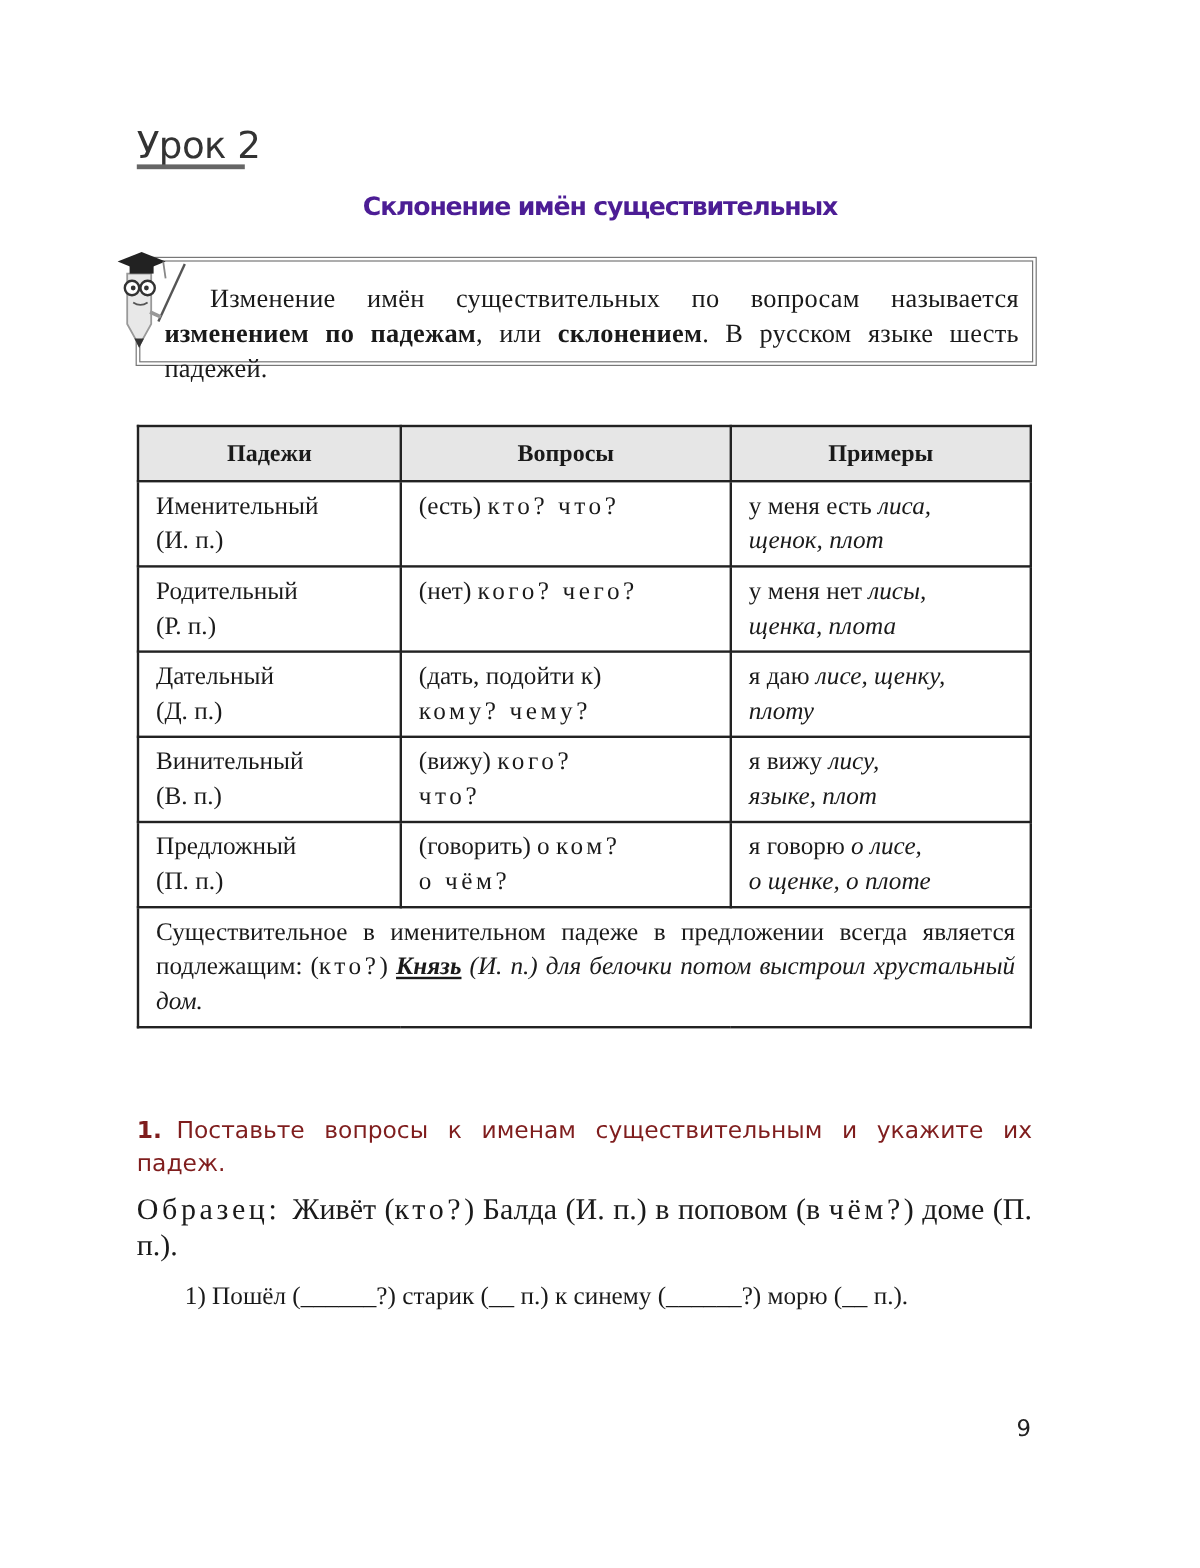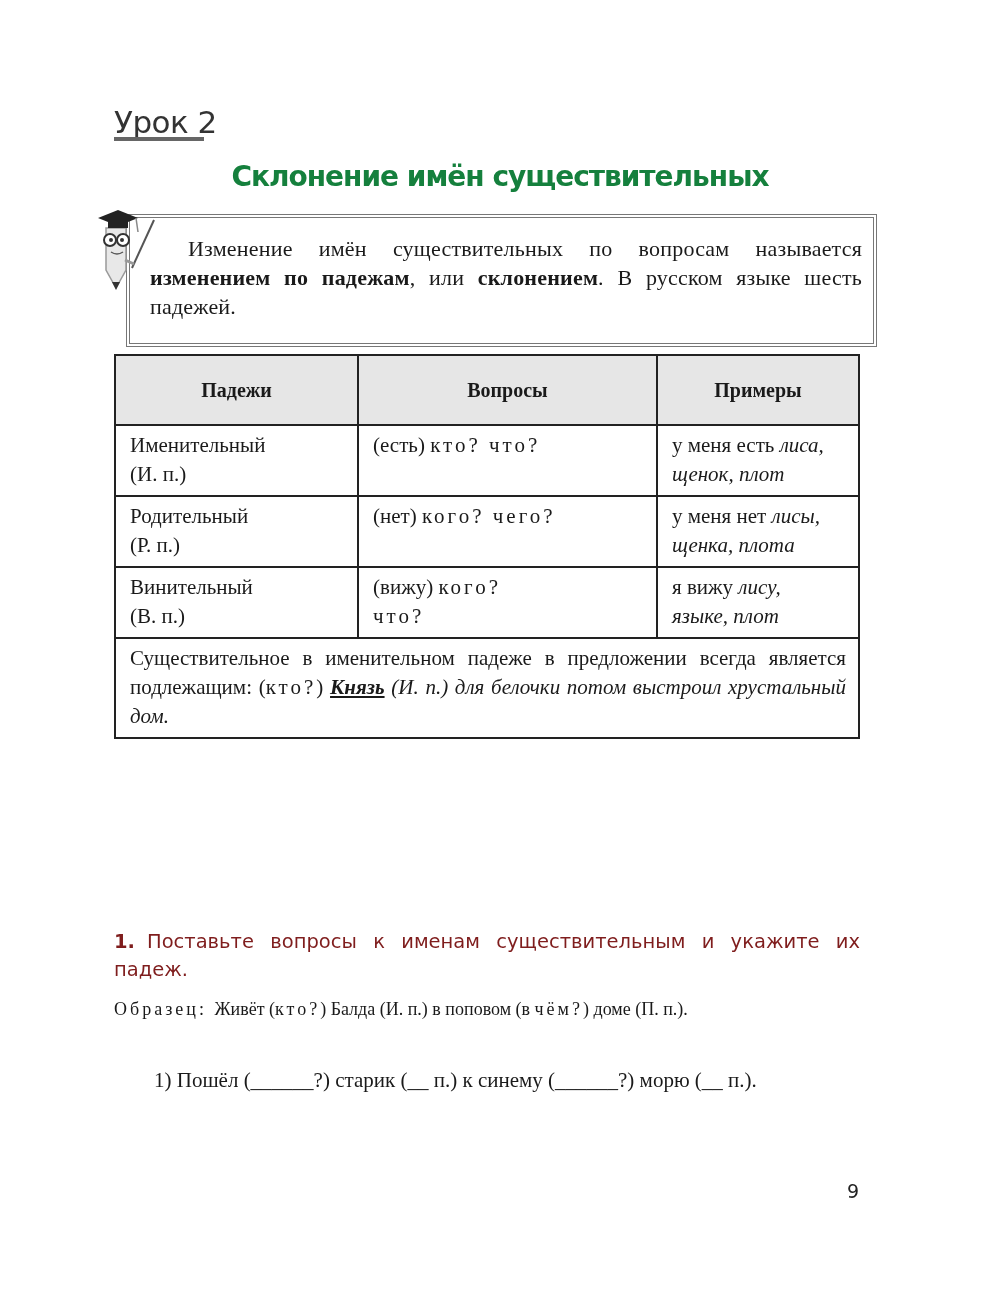--- a/index.html
+++ b/index.html
@@ -1,44 +1,44 @@
 <!DOCTYPE html>
 <html><head>
   <meta charset="utf-8">
   <style>
     html, body { margin: 0; padding: 0; background: #ffffff; }
     body { width: 1000px; height: 1307px; position: relative; overflow: hidden; color: #1a1a1a; font-family: "Liberation Serif", serif; }
 
     .lesson-title { position: absolute; left: 114px; top: 104px; font-family: "DejaVu Sans", sans-serif; font-size: 31px; color: #333; letter-spacing: -0.5px; }
     .lesson-underline { position: absolute; left: 114px; top: 137px; width: 90px; height: 4px; background: #666; }
 
-    .section-title { position: absolute; left: 0; width: 1000px; top: 160px; text-align: center; font-family: "DejaVu Sans", sans-serif; font-size: 28px; font-weight: bold; letter-spacing: -1px; color: #15803d; }
+    .section-title { position: absolute; left: 0; width: 1000px; top: 160px; text-align: center; font-family: "DejaVu Sans", sans-serif; font-size: 21px; font-weight: bold; letter-spacing: -1px; color: #4c1d95; }
 
-    .info-box { position: absolute; left: 126px; top: 214px; width: 751px; height: 133px; border: 4px double #777; box-sizing: border-box; }
+    .info-box { position: absolute; left: 113px; top: 214px; width: 751px; height: 91px; border: 4px double #777; box-sizing: border-box; }
     .info-text { position: absolute; left: 20px; top: 16px; width: 712px; font-size: 22px; line-height: 29px; text-align: justify; letter-spacing: 0.2px; }
     .info-text .indent { display: inline-block; width: 38px; }
     .info-text b { font-weight: bold; }
 
     .mascot { position: absolute; left: 92px; top: 198px; width: 66px; height: 100px; }
 
     table.cases { position: absolute; left: 114px; top: 354px; width: 746px; border-collapse: collapse; font-size: 21px; }
     table.cases th, table.cases td { border: 2px solid #222; vertical-align: top; }
-    table.cases th { background: #e6e6e6; height: 36px; font-weight: bold; font-size: 20px; text-align: center; vertical-align: middle; padding: 16px; }
+    table.cases th { background: #e6e6e6; height: 36px; font-weight: bold; font-size: 20px; text-align: center; vertical-align: middle; padding: 4px; }
     table.cases td { padding: 5px 12px 6px 14px; line-height: 29px; height: 58px; }
     .col1 { width: 209px; }
     .col2 { width: 265px; }
     .spaced { letter-spacing: 3px; }
     .it { font-style: italic; }
     td.note { padding: 6px 14px 6px 14px; text-align: justify; line-height: 28px; height: auto; }
     td.note .u { font-weight: bold; font-style: italic; text-decoration: underline; }
 
     .task { position: absolute; left: 114px; top: 928px; width: 746px; font-family: "DejaVu Sans", sans-serif; font-size: 19.5px; line-height: 28px; text-align: justify; color: #7f1d1d; }
     .task .num { font-weight: bold; margin-right: 12px; }
 
-    .sample { position: absolute; left: 114px; top: 994px; width: 746px; font-size: 18px; line-height: 30px; text-align: justify; }
+    .sample { position: absolute; left: 114px; top: 994px; width: 746px; font-size: 25px; line-height: 30px; text-align: justify; }
 
     .items { position: absolute; left: 114px; top: 1065px; width: 746px; font-size: 21px; line-height: 31px; text-align: justify; }
     .items .it-line { text-indent: 40px; }
 
     .page-num { position: absolute; left: 847px; top: 1180px; font-family: "DejaVu Sans", sans-serif; font-size: 19px; color: #222; }
   </style>
 </head>
 <body>
 
 <div class="lesson-title">Урок 2</div>
@@ -86,23 +86,33 @@
       <td><span>Именительный</span><br><span>(И. п.)</span></td>
       <td><span>(есть) </span><span class="spaced">кто? что?</span><br><span class="spaced"></span></td>
       <td><span>у меня есть </span><span class="it">лиса,</span><br><span class="it">щенок, плот</span></td>
     </tr>
     <tr>
       <td><span>Родительный</span><br><span>(Р. п.)</span></td>
       <td><span>(нет) </span><span class="spaced">кого? чего?</span><br><span class="spaced"></span></td>
       <td><span>у меня нет </span><span class="it">лисы,</span><br><span class="it">щенка, плота</span></td>
     </tr>
     <tr>
+      <td><span>Дательный</span><br><span>(Д. п.)</span></td>
+      <td><span>(дать, подойти к)</span><span class="spaced"></span><br><span class="spaced">кому? чему?</span></td>
+      <td><span>я даю </span><span class="it">лисе, щенку,</span><br><span class="it">плоту</span></td>
+    </tr>
+    <tr>
       <td><span>Винительный</span><br><span>(В. п.)</span></td>
       <td><span>(вижу) </span><span class="spaced">кого?</span><br><span class="spaced">что?</span></td>
       <td><span>я вижу </span><span class="it">лису,</span><br><span class="it">языке, плот</span></td>
+    </tr>
+    <tr>
+      <td><span>Предложный</span><br><span>(П. п.)</span></td>
+      <td><span>(говорить) о </span><span class="spaced">ком?</span><br><span class="spaced">о чём?</span></td>
+      <td><span>я говорю </span><span class="it">о лисе,</span><br><span class="it">о щенке, о плоте</span></td>
     </tr>
     <tr>
       <td class="note" colspan="3"><span>Существительное в именительном падеже в предложении всегда является подлежащим: (</span><span class="spaced">кто?</span><span>) </span><span class="u">Князь</span><span class="it"> (И. п.) для белочки потом выстроил хрустальный дом.</span></td>
     </tr>
   </tbody>
 </table>
 
 <div class="task">
   <span class="num">1.</span><span>Поставьте вопросы к именам существительным и укажите их падеж.</span>
 </div>

